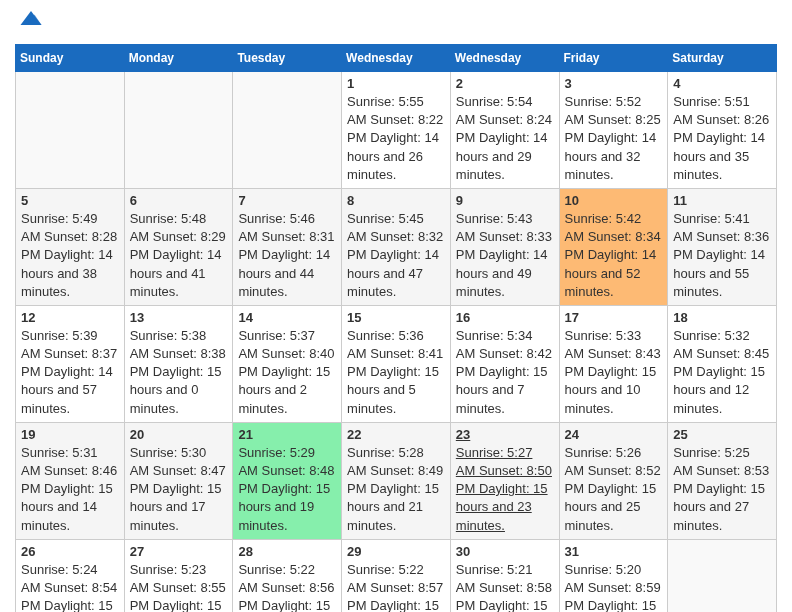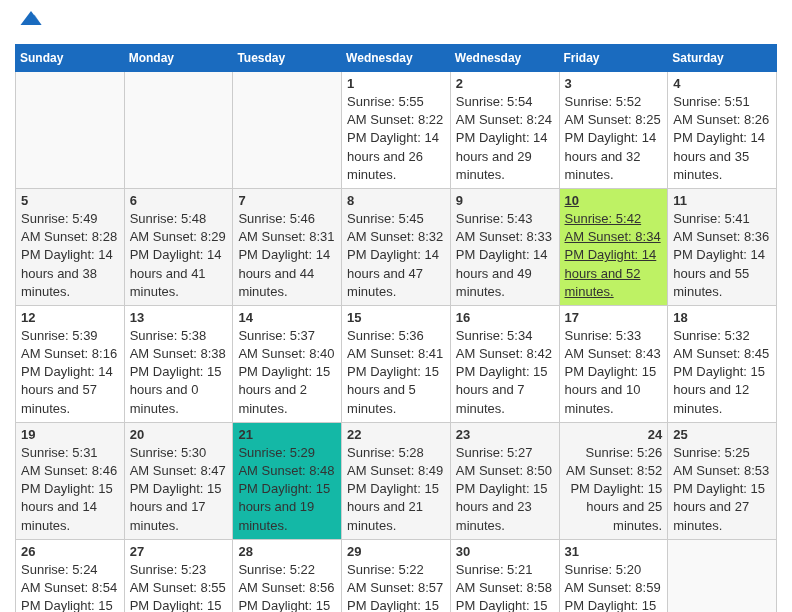--- a/index.html
+++ b/index.html
@@ -191,40 +191,40 @@
 Daylight: 14 hours
 and 47 minutes.</div>
           </td>
           <td style="background: rgb(245, 245, 245);">
             <span class="day-number">9</span>
             <div class="day-info">Sunrise: 5:43 AM
 Sunset: 8:33 PM
 Daylight: 14 hours
 and 49 minutes.</div>
           </td>
-          <td style="background: #bef264; text-decoration: underline;">
+          <td style="background: #fdba74;">
             <span class="day-number">10</span>
             <div class="day-info">Sunrise: 5:42 AM
 Sunset: 8:34 PM
 Daylight: 14 hours
 and 52 minutes.</div>
           </td>
           <td style="background: rgb(245, 245, 245);">
             <span class="day-number">11</span>
             <div class="day-info">Sunrise: 5:41 AM
 Sunset: 8:36 PM
 Daylight: 14 hours
 and 55 minutes.</div>
           </td>
         </tr>
         <tr>
           <td style="background: rgb(255, 255, 255);">
             <span class="day-number">12</span>
             <div class="day-info">Sunrise: 5:39 AM
-Sunset: 8:16 PM
+Sunset: 8:37 PM
 Daylight: 14 hours
 and 57 minutes.</div>
           </td>
           <td style="background: rgb(255, 255, 255);">
             <span class="day-number">13</span>
             <div class="day-info">Sunrise: 5:38 AM
 Sunset: 8:38 PM
 Daylight: 15 hours
 and 0 minutes.</div>
           </td>
@@ -272,42 +272,42 @@
 Daylight: 15 hours
 and 14 minutes.</div>
           </td>
           <td style="background: rgb(245, 245, 245);">
             <span class="day-number">20</span>
             <div class="day-info">Sunrise: 5:30 AM
 Sunset: 8:47 PM
 Daylight: 15 hours
 and 17 minutes.</div>
           </td>
-          <td style="background: #14b8a6; margin-left: 48px;">
+          <td style="background: #86efac; margin-left: 48px;">
             <span class="day-number">21</span>
             <div class="day-info">Sunrise: 5:29 AM
 Sunset: 8:48 PM
 Daylight: 15 hours
 and 19 minutes.</div>
           </td>
           <td style="background: rgb(245, 245, 245);">
             <span class="day-number">22</span>
             <div class="day-info">Sunrise: 5:28 AM
 Sunset: 8:49 PM
 Daylight: 15 hours
 and 21 minutes.</div>
           </td>
-          <td style="background: rgb(245, 245, 245);">
+          <td style="background: rgb(245, 245, 245); text-decoration: underline;">
             <span class="day-number">23</span>
             <div class="day-info">Sunrise: 5:27 AM
 Sunset: 8:50 PM
 Daylight: 15 hours
 and 23 minutes.</div>
           </td>
-          <td style="background: rgb(245, 245, 245); text-align: right;">
+          <td style="background: rgb(245, 245, 245);">
             <span class="day-number">24</span>
             <div class="day-info">Sunrise: 5:26 AM
 Sunset: 8:52 PM
 Daylight: 15 hours
 and 25 minutes.</div>
           </td>
           <td style="background: rgb(245, 245, 245); margin-left: 35px;">
             <span class="day-number">25</span>
             <div class="day-info">Sunrise: 5:25 AM
 Sunset: 8:53 PM

